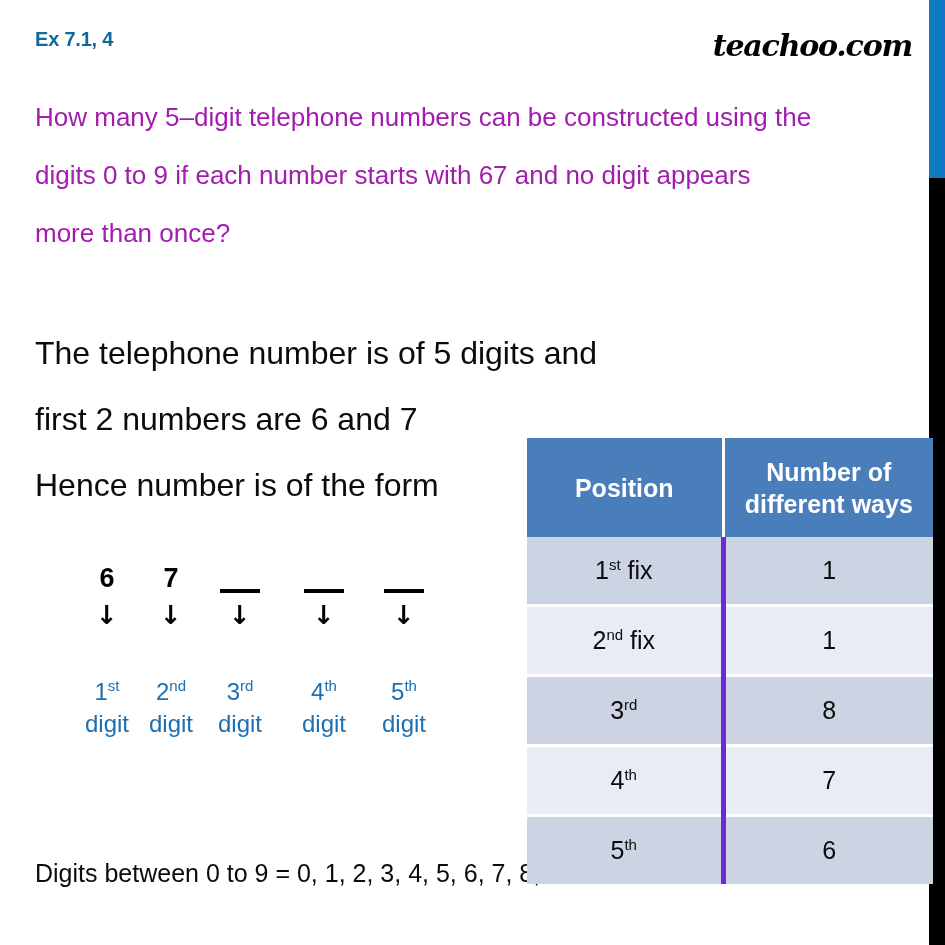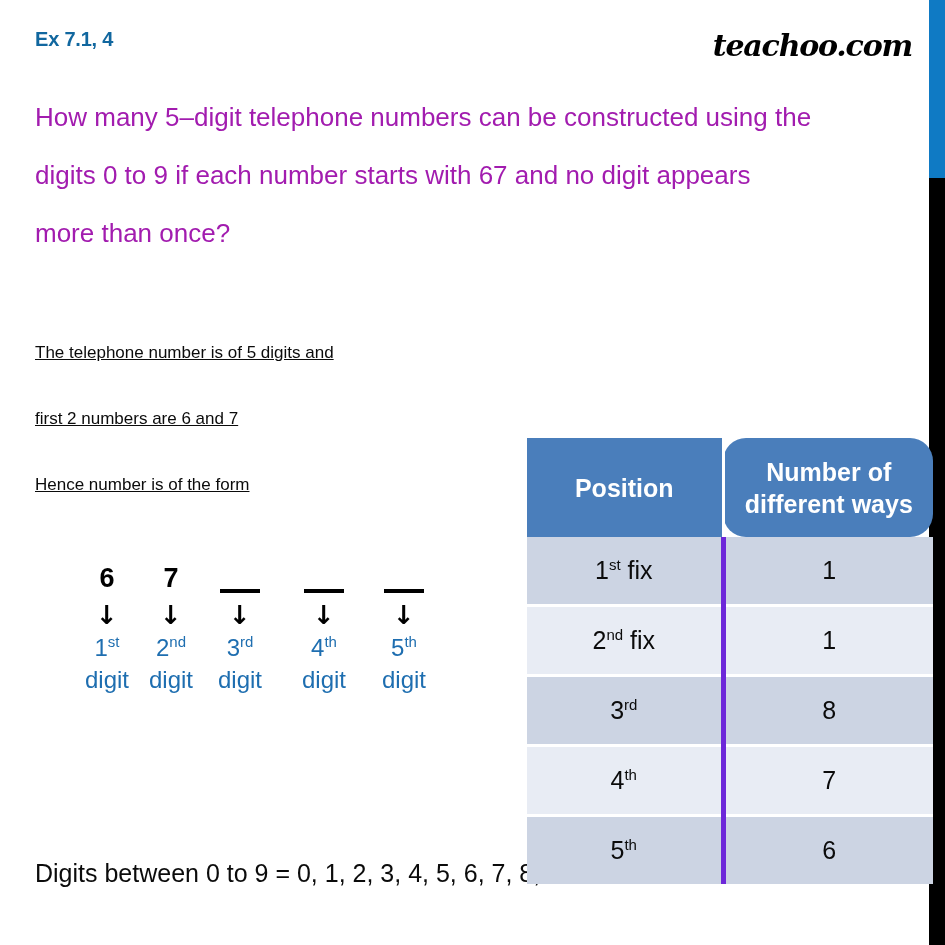--- a/index.html
+++ b/index.html
@@ -77,24 +77,23 @@
   }
   #question-block .qline {
     white-space: nowrap;
   }
 
   
   .sol-line {
     position: absolute;
     left: 35px;
     color: #0b0b0b;
-    font-size: 17px;
+    font-size: 32px;
     line-height: 30px;
     white-space: nowrap;
-    text-decoration: underline;
   }
   #sol-line-1 { top: 338px; }
   #sol-line-2 { top: 404px; }
   #sol-line-3 { top: 470px; }
 
   
   #digit-diagram {
     position: absolute;
     left: 68px;
     top: 560px;
@@ -133,20 +132,21 @@
     line-height: 26px;
     color: #000000;
     font-weight: bold;
     height: 30px;
   }
   .digit-col .ord-label {
     font-size: 24px;
     color: #1e6eb0;
     line-height: 32px;
     white-space: nowrap;
+    margin-top: 44px;
   }
   .digit-col .ord-label sup {
     font-size: 15px;
     vertical-align: super;
     line-height: 0;
   }
   .digit-col .word-label {
     font-size: 24px;
     color: #1e6eb0;
     line-height: 32px;
@@ -183,21 +183,21 @@
     color: #ffffff;
     font-size: 25px;
     font-weight: bold;
     line-height: 32px;
     text-align: center;
     padding: 10px 6px;
     height: 79px;
     border-right: 3px solid #ffffff;
     vertical-align: middle;
   }
-  #ways-table th:last-child { border-right: none; border-radius: 23px; }
+  #ways-table th:last-child { border-right: none; }
 
   #ways-table td {
     font-size: 25px;
     color: #0b0b0b;
     text-align: center;
     height: 67px;
     padding: 0 6px;
     border-right: 5px solid #6d28d9;
     border-bottom: 3px solid #ffffff;
     vertical-align: middle;

